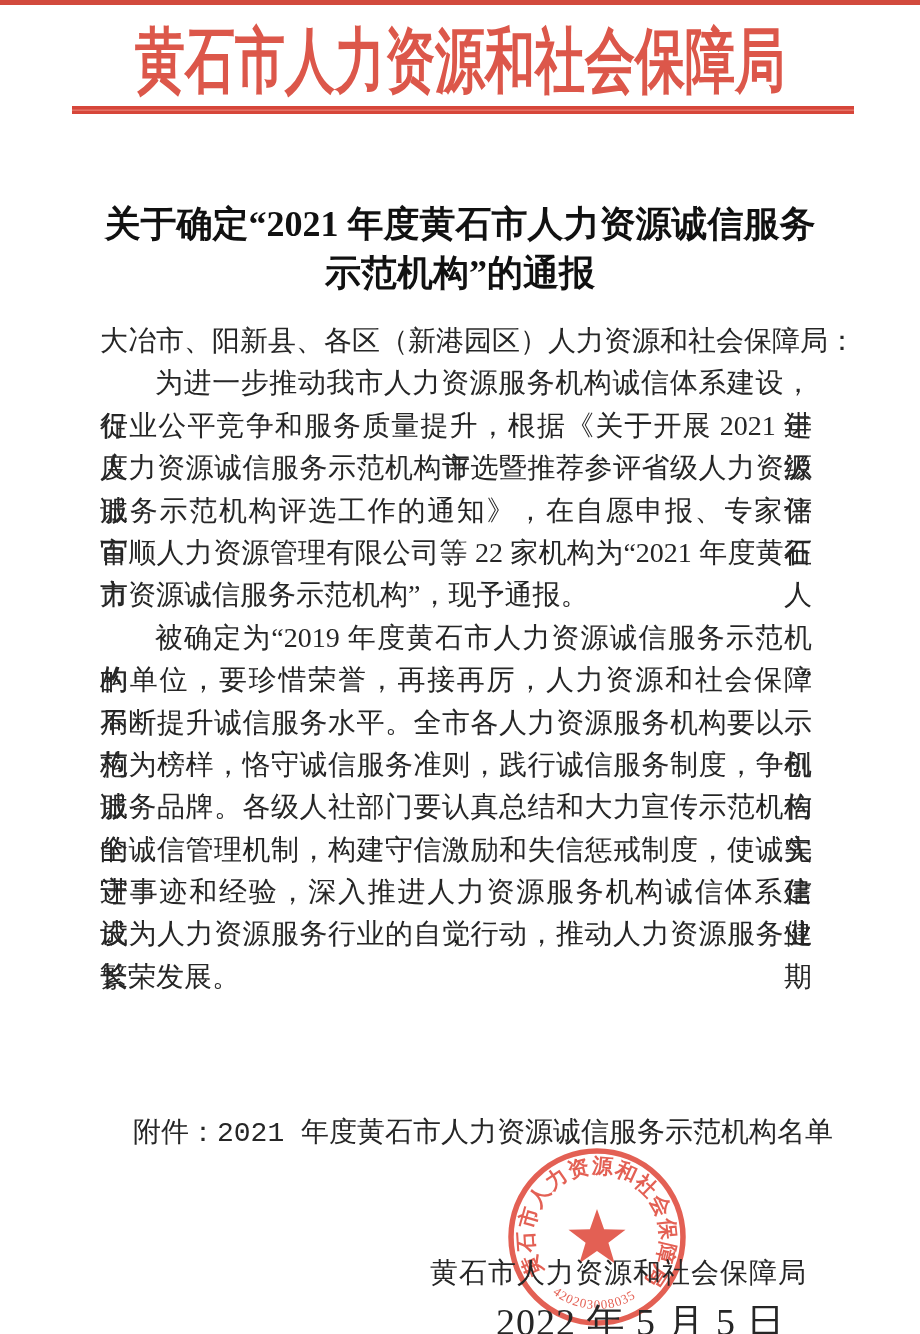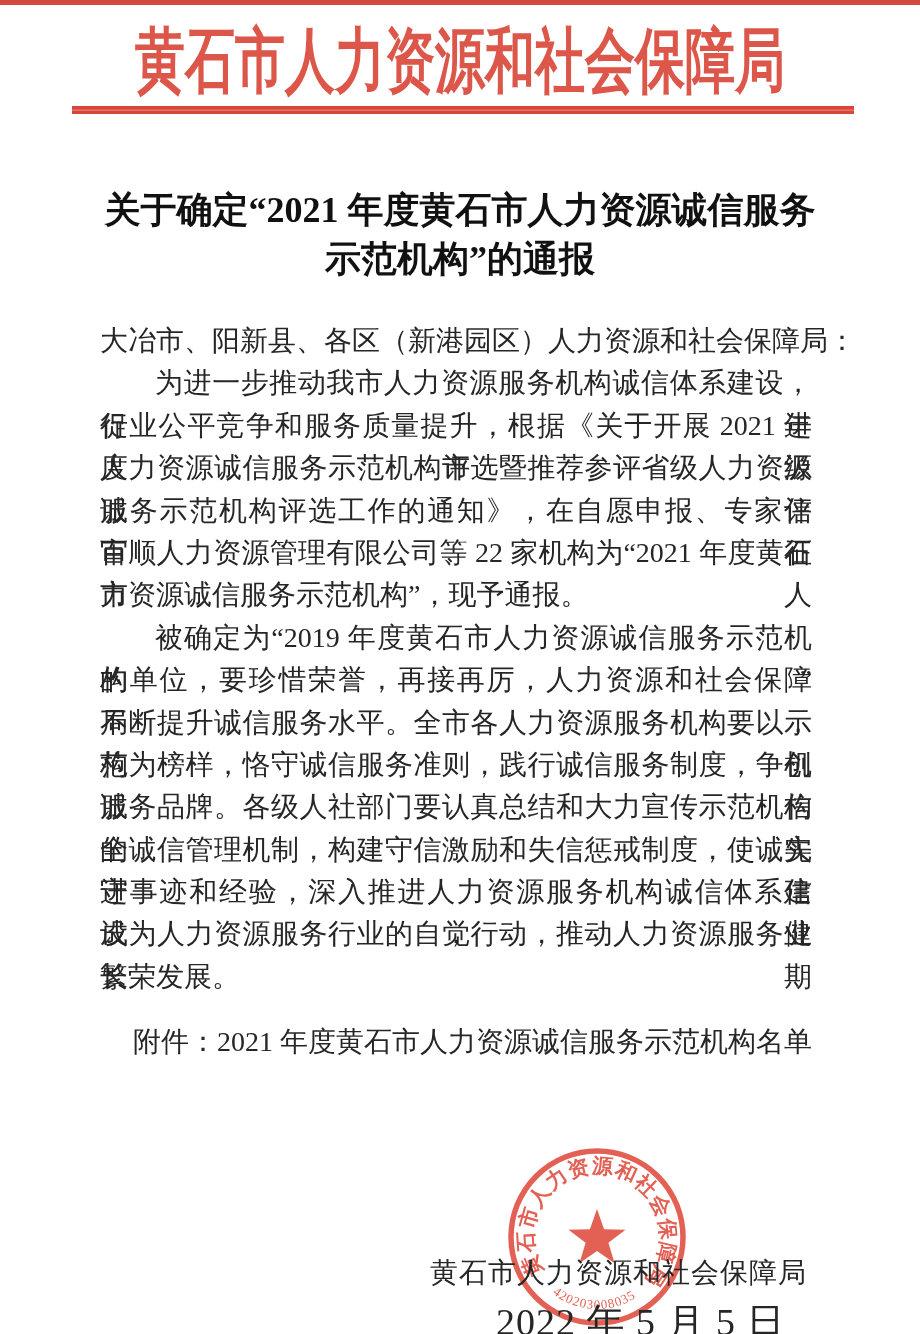--- a/index.html
+++ b/index.html
@@ -25,43 +25,44 @@
     color:#dc574a;
     transform:scaleY(1.42);
     transform-origin:50% 0;
     white-space:nowrap;
   }
   .redline{
     position:absolute;left:72px;top:106px;width:782px;height:8px;
     background:linear-gradient(to bottom,#d6463a 0%,#d6463a 38%,#ec8376 52%,#d6463a 66%,#d6463a 100%);
   }
   .doc-title{
-    position:absolute;left:0;top:186px;width:920px;
+    position:absolute;left:0;top:200px;width:920px;
     text-align:center;
     font-size:36px;font-weight:bold;line-height:49px;
     color:#111;
   }
   .body-block{
     position:absolute;left:100px;top:320px;width:712px;
     font-size:28px;
   }
   .line{
     line-height:42.4px;height:42.4px;
     white-space:nowrap;
   }
   .line.just{
     white-space:normal;
     text-align:justify;
     text-align-last:justify;
   }
   .line.indent{text-indent:55px;}
   .attachment{
-    position:absolute;left:133px;top:1021px;
+    position:absolute;left:133px;top:1113px;
     font-size:28px;line-height:42px;
     white-space:nowrap;
+    font-family:Liberation Mono, monospace;
   }
   .signature{
     position:absolute;left:430px;top:1254px;
     font-size:28px;letter-spacing:1px;
     white-space:nowrap;
   }
   .sig-date{
     position:absolute;left:496px;top:1297px;
     font-size:38px;letter-spacing:1px;
     white-space:nowrap;

